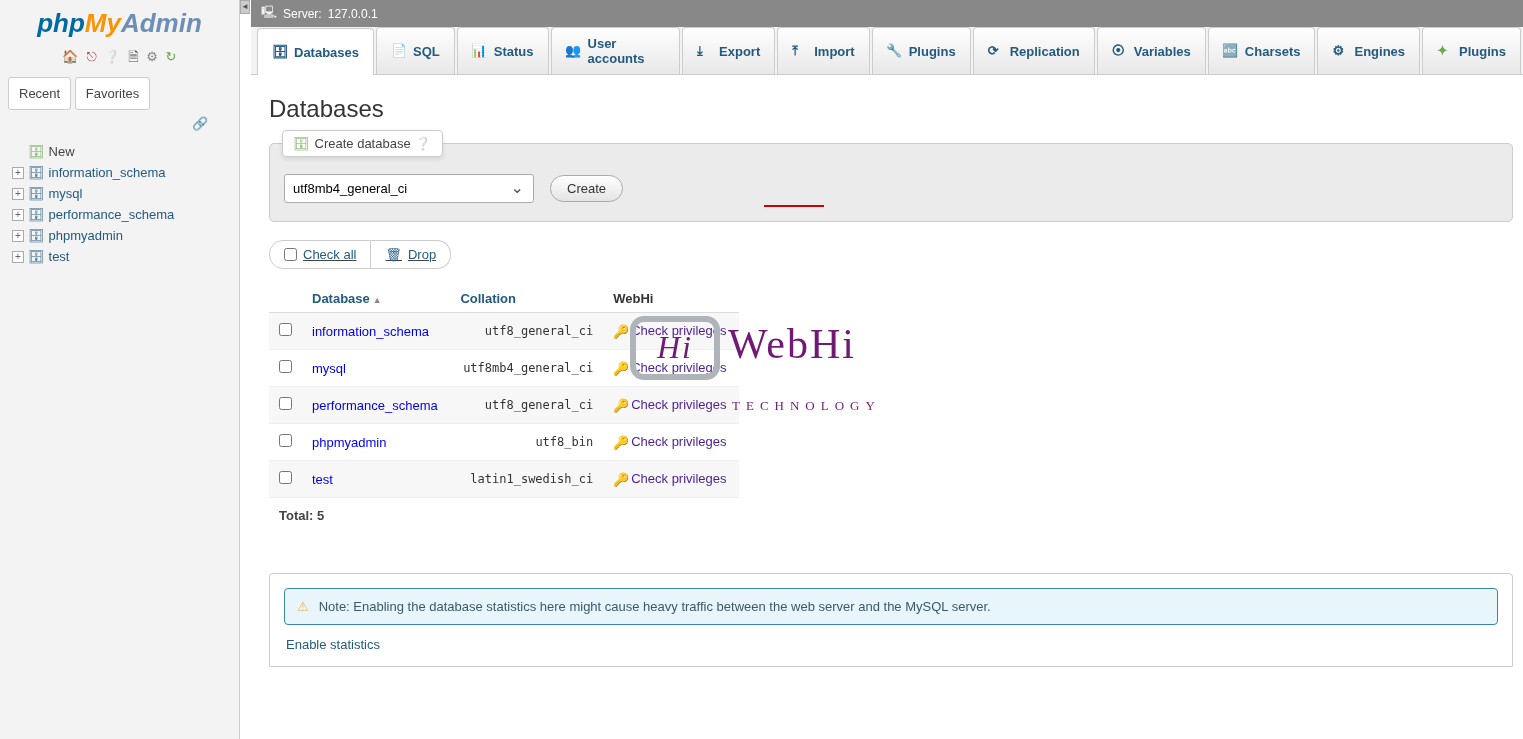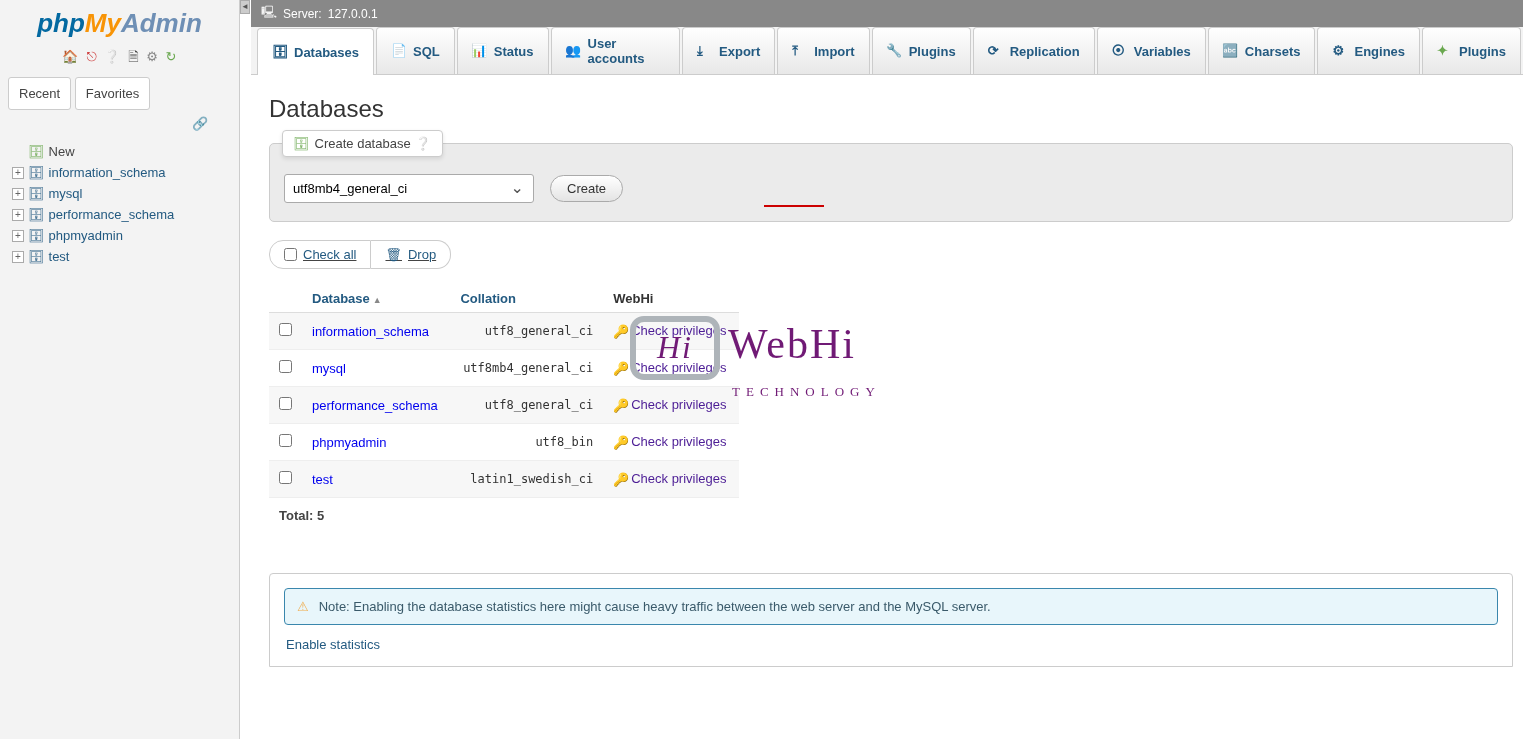--- a/index.html
+++ b/index.html
@@ -70,21 +70,21 @@
 
 .notice-box { margin-top: 40px; border: 1px solid #ccc; border-radius: 4px 4px 0 0; padding: 14px; }
 .notice-inner { background: #e8f6fb; border: 1px solid #3a87ad; border-radius: 4px; padding: 10px 12px; display: flex; align-items: center; gap: 10px; color: #3a5a6a; margin-bottom: 12px; }
 .notice-inner .warn-icon { color: #f0ad4e; }
 .enable-link { color: #235a81; padding: 2px 0 4px 2px; }
 
 
 .watermark { position: absolute; left: 630px; top: 316px; color: #701a75; font-family: Georgia, serif; pointer-events: none; z-index: 50; }
 .watermark .wm-top { font-size: 42px; font-weight: 500; letter-spacing: 2px; }
 .watermark .wm-box { display: inline-block; width: 90px; height: 64px; border: 6px solid #aeb4b9; border-radius: 14px; vertical-align: middle; margin-right: 8px; line-height: 50px; text-align: center; font-size: 32px; font-style: italic; }
-.watermark .wm-sub { font-size: 13px; letter-spacing: 6px; margin-left: 102px; margin-top: 4px; }
+.watermark .wm-sub { font-size: 13px; letter-spacing: 6px; margin-left: 102px; margin-top: 18px; }
 
 
 input[type=checkbox] { width: 13px; height: 13px; }
 a { text-decoration: none; }
 .sort-icon { font-size: 9px; color: #888; margin-left: 3px; }
 </style>
 </head>
 <body>
 
 <div class="sidebar">

